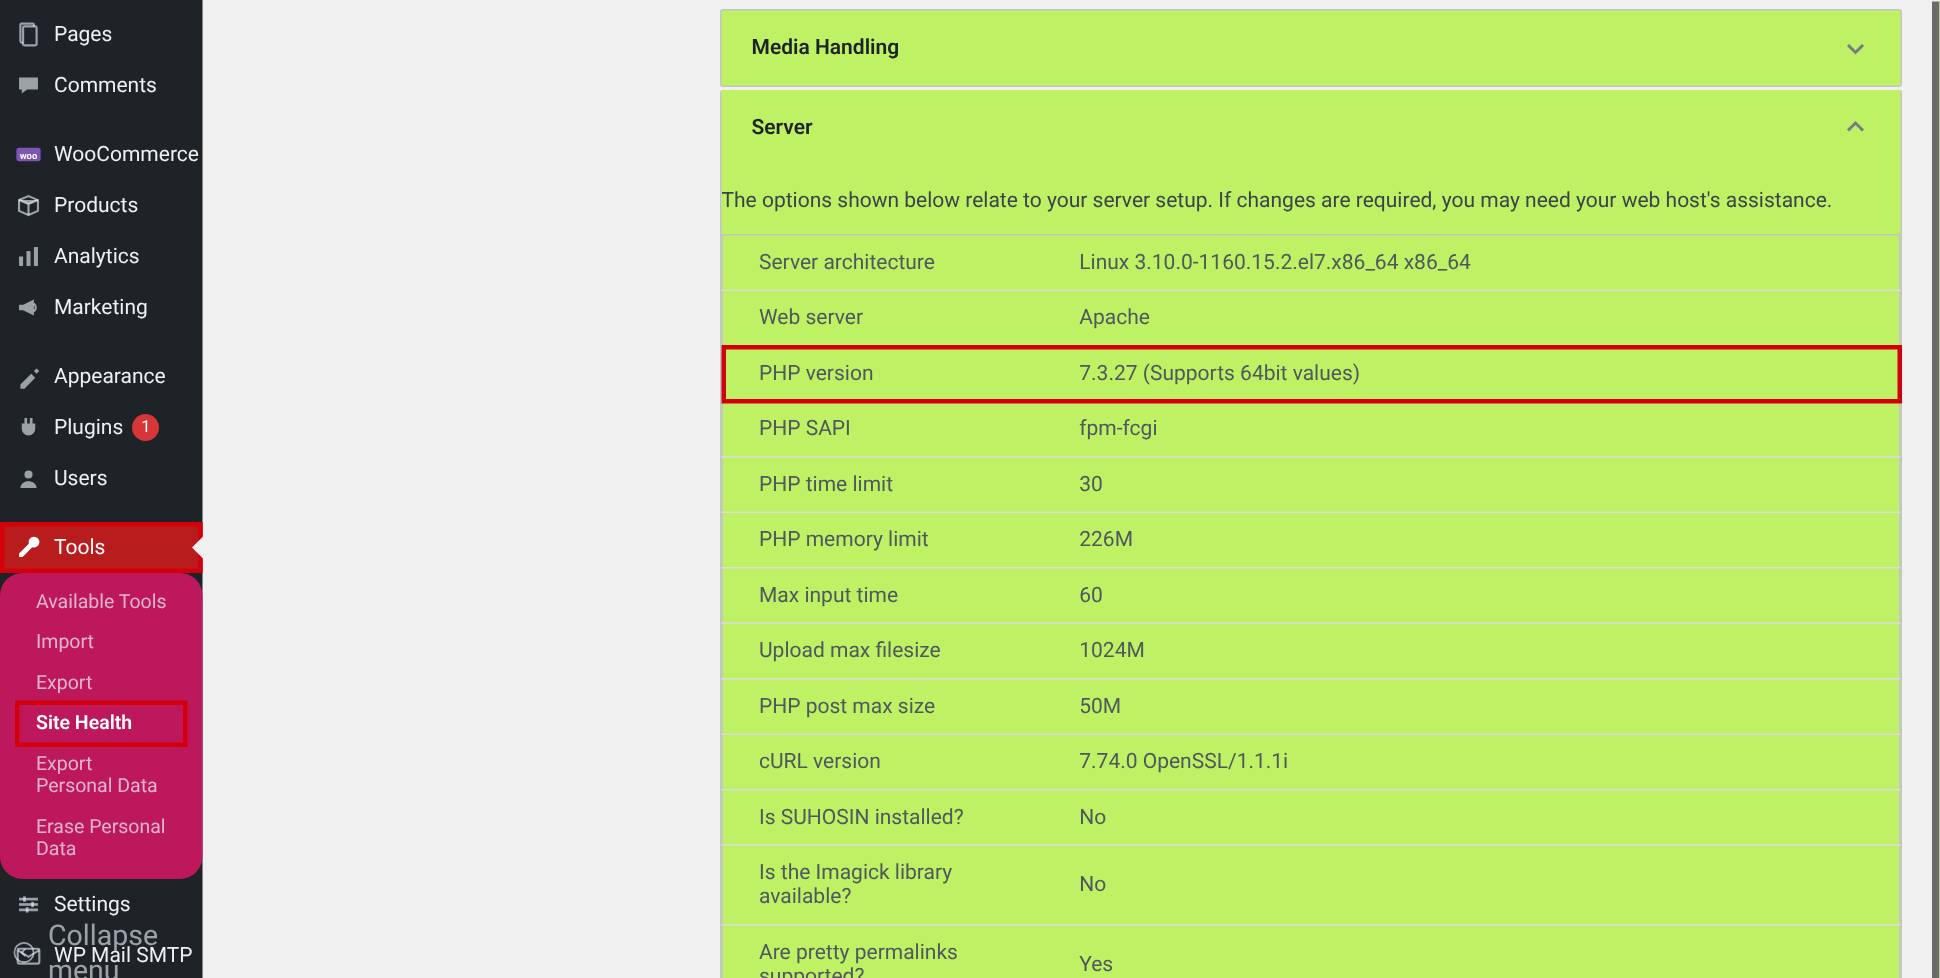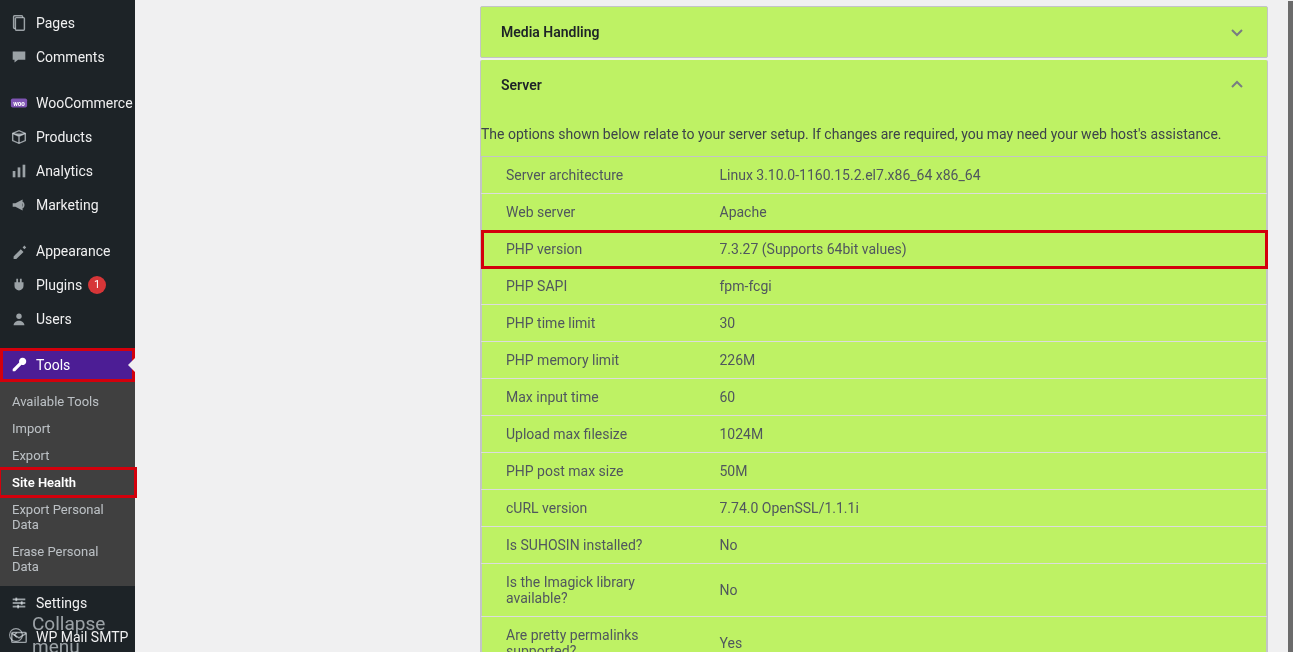--- a/index.html
+++ b/index.html
@@ -32,36 +32,37 @@
     cursor: pointer;
     font-size: 14px;
   }
   .menu-item .micon {
     width: 20px; height: 20px;
     display: inline-flex; align-items: center; justify-content: flex-end;
     margin-right: 8px;
     color: rgba(240,246,252,.6);
   }
   .menu-item.current {
-    background: #4c1d95;
+    background: #b91c1c;
     color: #fff;
     position: relative;
   }
   .menu-item.current .micon { color: #fff; }
   .menu-item.current::after {
     content: '';
     position: absolute;
     right: -1px; top: 50%;
     transform: translateY(-50%);
     border: 8px solid transparent;
     border-right-color: #f0f0f1;
   }
   .submenu {
-    background: #404040;
-    padding: 6px 0;
+    background: #be185d;
+    padding: 6px 12px;
+    border-radius: 15px;
   }
   .submenu-item {
     padding: 6px 12px;
     color: rgba(240,246,252,.7);
     font-size: 13px;
     cursor: pointer;
   }
   .submenu-item.current { color: #fff; font-weight: 600; }
 
   .update-badge {

